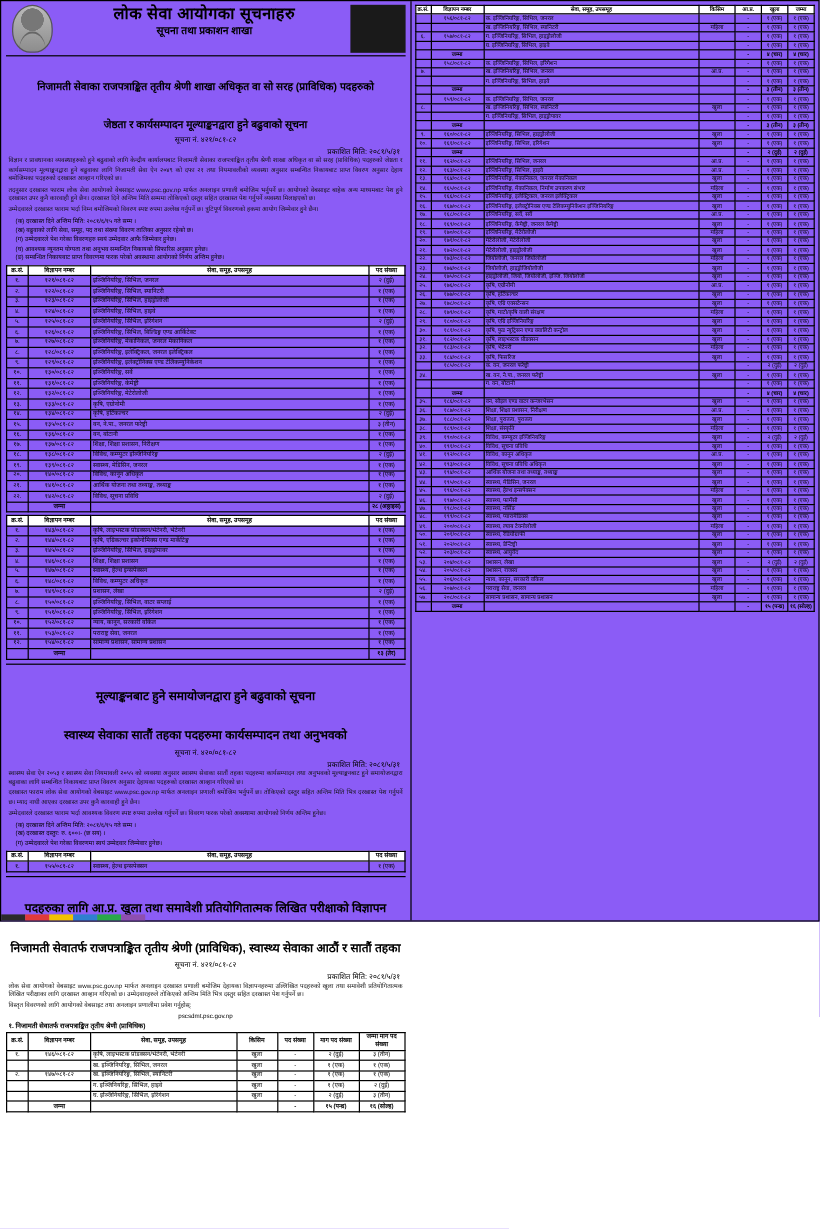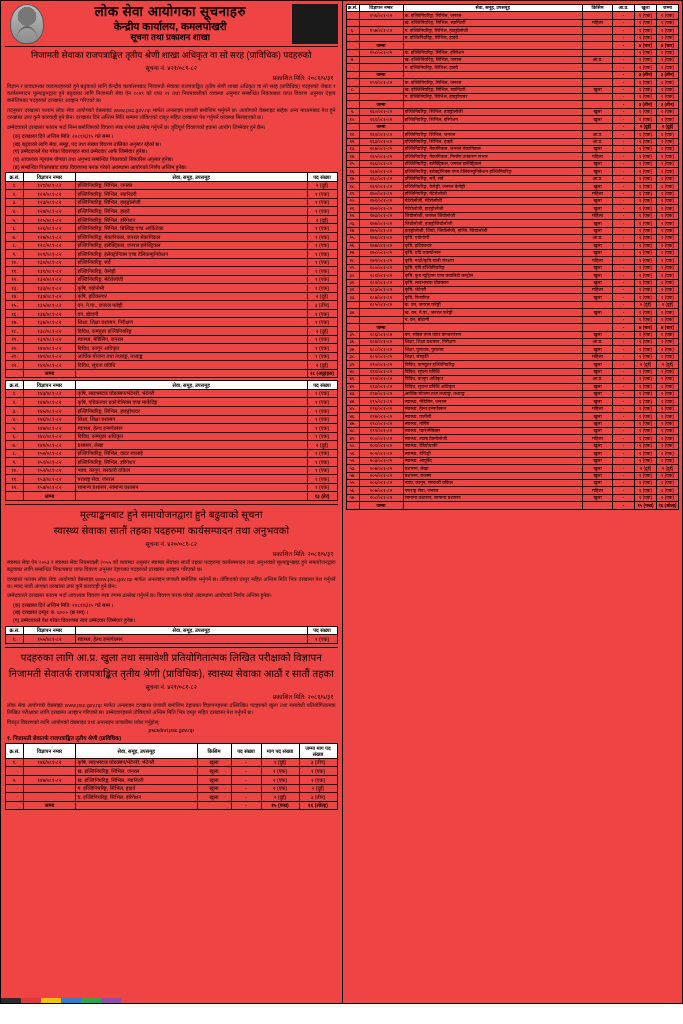--- a/index.html
+++ b/index.html
@@ -6,24 +6,24 @@
   html, body { margin:0; padding:0; }
   body {
     width: 683px; height: 1024px;
     background: #ffffff;
     font-family: "Liberation Sans", sans-serif;
     color: #000;
     overflow: hidden;
   }
   .page {
     position: relative;
-    width: 683px; height: 1004px;
+    width: 683px; height: 768px;
     border: 1px solid #000;
     display: flex;
-    background: #ef4444;
+    background: #8b5cf6;
   }
   .col-left {
     width: 342px;
     border-right: 1px solid #000;
     padding: 3px 4px 0 4px;
     position: relative;
   }
   .col-right {
     width: 340px;
     padding: 2px 3px 0 3px;
@@ -66,23 +66,23 @@
   .org-sub1 { font-size: 10.5px; font-weight: bold; line-height:1.2; }
   .org-sub2 { font-size: 8.6px; font-weight: bold; line-height:1.25; }
   .black-strip {
     width: 46px; background: #1a1a1a;
   }
 
   
   .notice-title {
     text-align:center;
     font-size: 8.7px;
-    font-weight: normal;
+    font-weight: bold;
     line-height: 1.35;
-    margin: 3px 2px 1px 2px;
+    margin: 20px 2px 1px 2px;
   }
   .notice-title.big { font-size: 10px; }
   .meta-row {
     display:flex; justify-content:space-between;
     font-size: 6.2px;
     padding: 0 4px;
     margin-bottom: 1px;
   }
   .meta-center { text-align:center; font-size:6.2px; margin-bottom:1px; }
   .para {
@@ -149,28 +149,28 @@
 <div class="page">
 
   <div class="col-left">
 
     <div class="masthead">
       <div class="logo-box">
         <div class="logo-emblem"></div>
       </div>
       <div class="masthead-text">
         <div class="org-title">लोक सेवा आयोगका सूचनाहरु</div>
-        <div class="org-sub1">केन्द्रीय कार्यालय, कमलपोखरी</div>
         <div class="org-sub2">सूचना तथा प्रकाशन शाखा</div>
       </div>
       <div class="black-strip"></div>
     </div>
 
     <div>
       <div class="notice-title">निजामती सेवाका राजपत्राङ्कित तृतीय श्रेणी शाखा अधिकृत वा सो सरह (प्राविधिक) पदहरुको</div>
+      <div class="notice-title">जेष्ठता र कार्यसम्पादन मूल्याङ्कनद्वारा हुने बढुवाको सूचना</div>
       <div class="meta-center">सूचना नं. ४२१/०८१-८२</div>
       <div class="meta-row">
         <span></span>
         <span>प्रकाशित मिति: २०८१/५/३१</span>
       </div>
 
       <div class="para">विज्ञान र प्रावधानका व्यवस्थाहरुको हुने बढुवाको लागि केन्द्रीय कार्यालयबाट निजामती सेवाका राजपत्राङ्कित तृतीय श्रेणी शाखा अधिकृत वा सो सरह (प्राविधिक) पदहरुको जेष्ठता र कार्यसम्पादन मूल्याङ्कनद्वारा हुने बढुवाका लागि निजामती सेवा ऐन २०४९ को दफा २१ तथा नियमावलीको व्यवस्था अनुसार सम्बन्धित निकायबाट प्राप्त विवरण अनुसार देहाय बमोजिमका पदहरुको दरखास्त आव्हान गरिएको छ।</div>
       <div class="para">तदनुसार दरखास्त फाराम लोक सेवा आयोगको वेबसाइट www.psc.gov.np मार्फत अनलाइन प्रणाली बमोजिम भर्नुपर्ने छ। आयोगको वेबसाइट बाहेक अन्य माध्यमबाट पेश हुने दरखास्त उपर कुनै कारवाही हुने छैन। दरखास्त दिने अन्तिम मिति सम्ममा तोकिएको दस्तुर सहित दरखास्त पेश गर्नुपर्ने व्यवस्था मिलाइएको छ।</div>
       <div class="para">उम्मेदवारले दरखास्त फाराम भर्दा निम्न बमोजिमको विवरण स्पष्ट रुपमा उल्लेख गर्नुपर्ने छ। त्रुटिपूर्ण विवरणको हकमा आयोग जिम्मेवार हुने छैन।</div>
 

